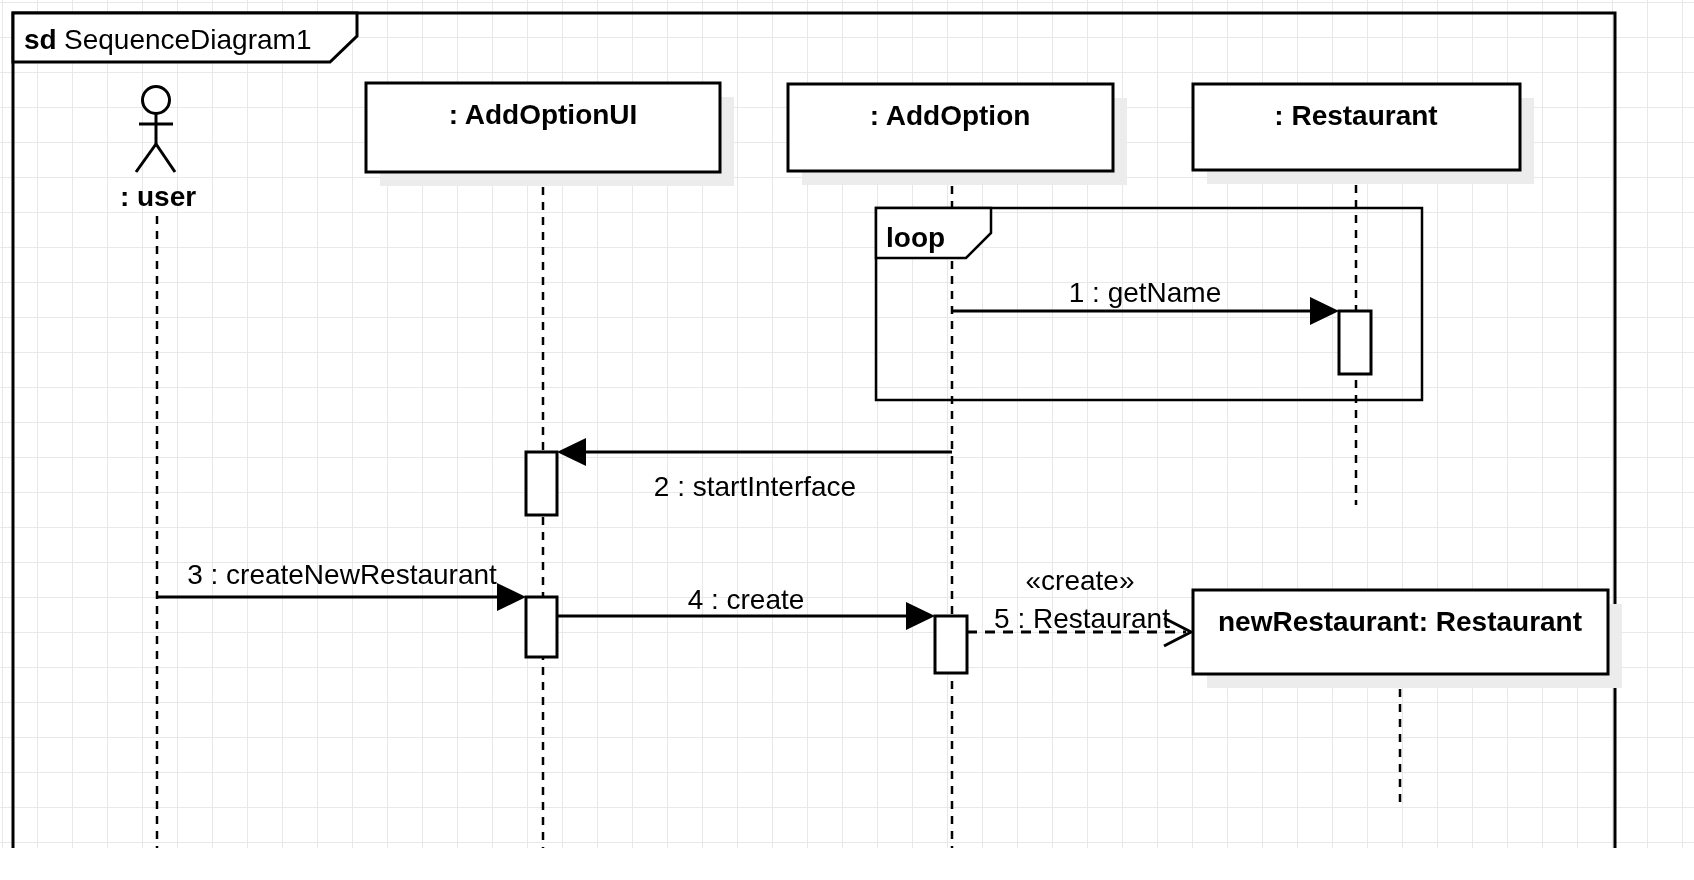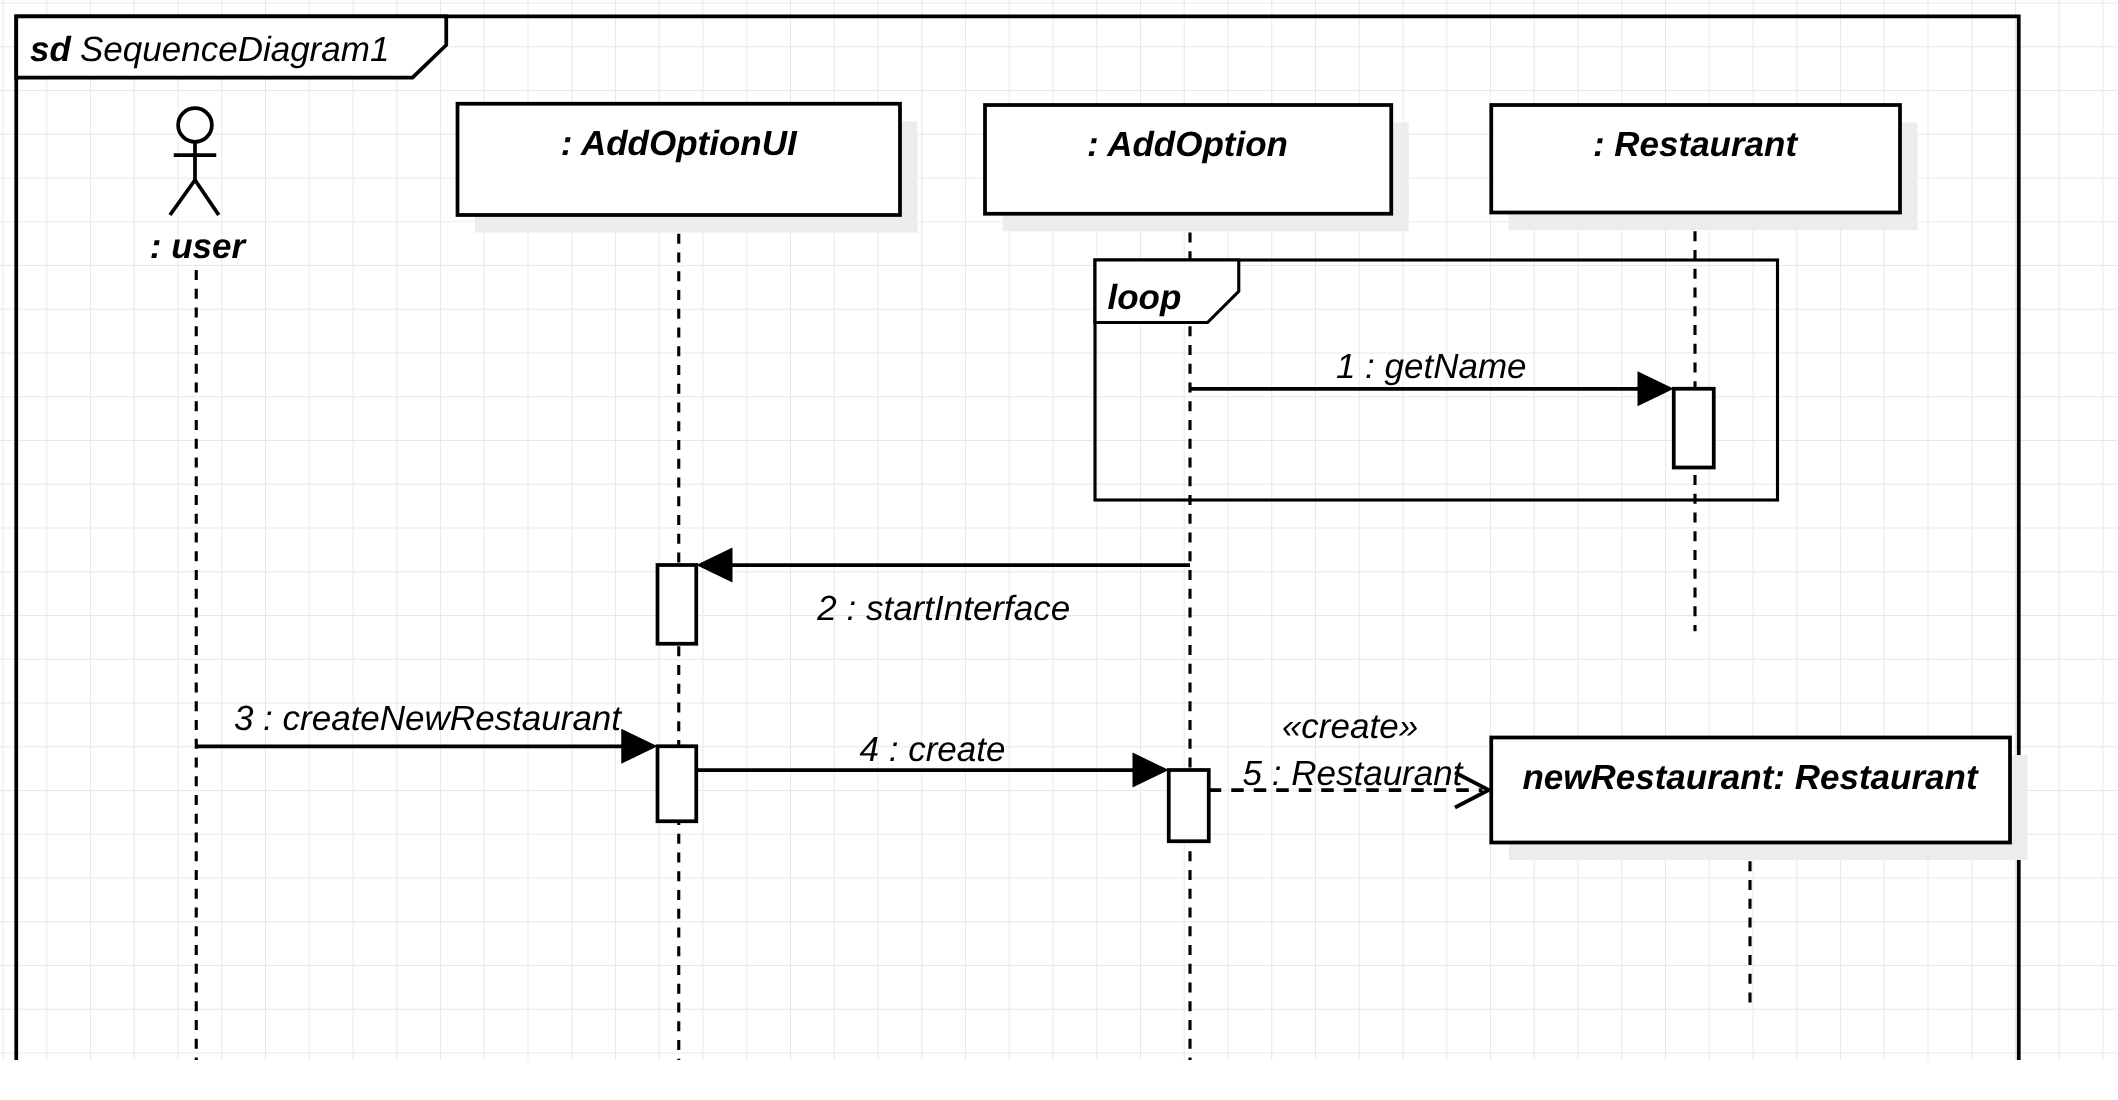--- a/index.html
+++ b/index.html
@@ -7,21 +7,20 @@
     position:relative;
     width:1694px;height:848px;
     overflow:hidden;
     background-color:#ffffff;
     background-image:
       linear-gradient(to right, #e8e8e8 1px, transparent 1px),
       linear-gradient(to bottom, #e8e8e8 1px, transparent 1px);
     background-size:35px 35px;
     background-position:2px 2px;
     font-family:"Liberation Sans", sans-serif;
-    font-style:italic;
   }
   #diagram-svg{position:absolute;left:0;top:0;}
   text{fill:#000;}
   .t28{font-size:28px;}
   .bold{font-weight:bold;}
   .mid{text-anchor:middle;}
 </style>
 </head>
 <body>
 

